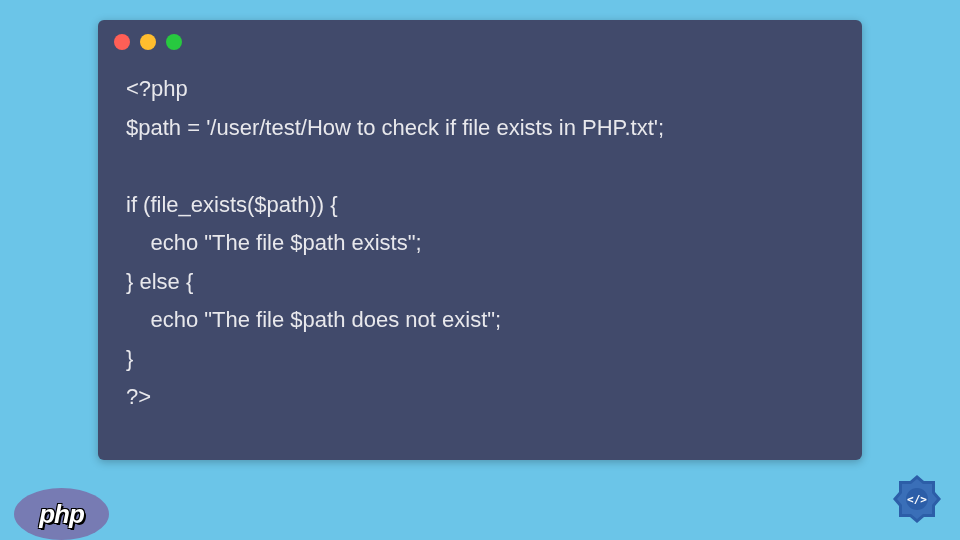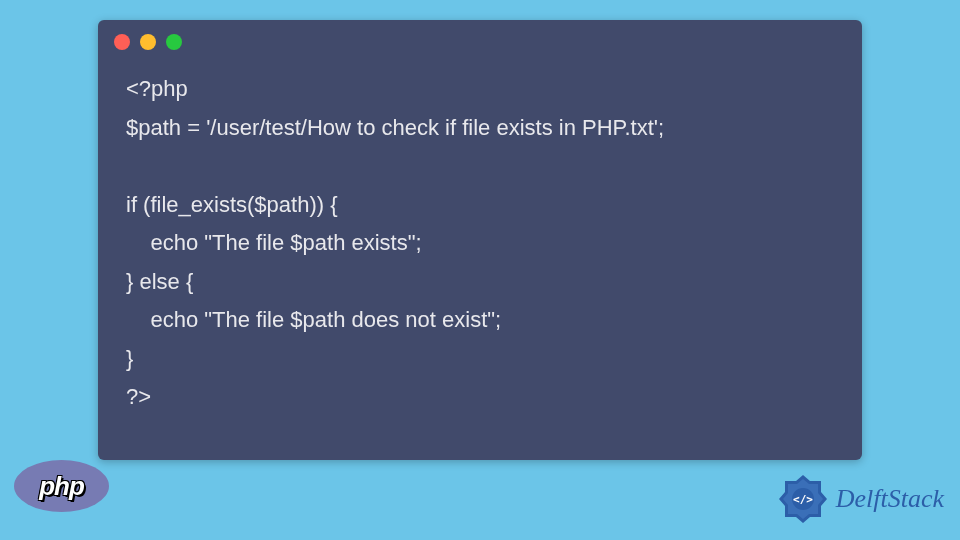--- a/index.html
+++ b/index.html
@@ -42,21 +42,21 @@
       padding: 12px 37px 20px 28px;
       color: #e8e8ec;
       font-size: 22px;
       line-height: 1.75;
       font-family: Arial, Helvetica, sans-serif;
       white-space: pre;
     }
     .php-badge {
       position: absolute;
       left: 14px;
-      bottom: 28px;
+      bottom: 0;
       width: 95px;
       height: 52px;
     }
     .php-ellipse {
       width: 95px;
       height: 52px;
       background: #777BB3;
       border-radius: 50%;
       display: flex;
       align-items: center;
@@ -121,14 +121,13 @@
   <div class="delftstack-logo">
     <svg width="54" height="54" viewBox="0 0 54 54">
       <g transform="translate(27,27)">
         <polygon points="0,-24 7,-18 18,-18 18,-7 24,0 18,7 18,18 7,18 0,24 -7,18 -18,18 -18,7 -24,0 -18,-7 -18,-18 -7,-18" fill="#2c5ea8"></polygon>
         <polygon points="0,-20 6,-15 15,-15 15,-6 20,0 15,6 15,15 6,15 0,20 -6,15 -15,15 -15,6 -20,0 -15,-6 -15,-15 -6,-15" fill="#3a6fb8"></polygon>
         <circle r="11" fill="#2c5ea8"></circle>
         <text x="0" y="4" text-anchor="middle" fill="#ffffff" font-size="11" font-family="monospace" font-weight="bold">&lt;/&gt;</text>
       </g>
     </svg>
   </div>
-  <span class="delftstack-text">DelftStack</span>
 </div>
 
 </body></html>

